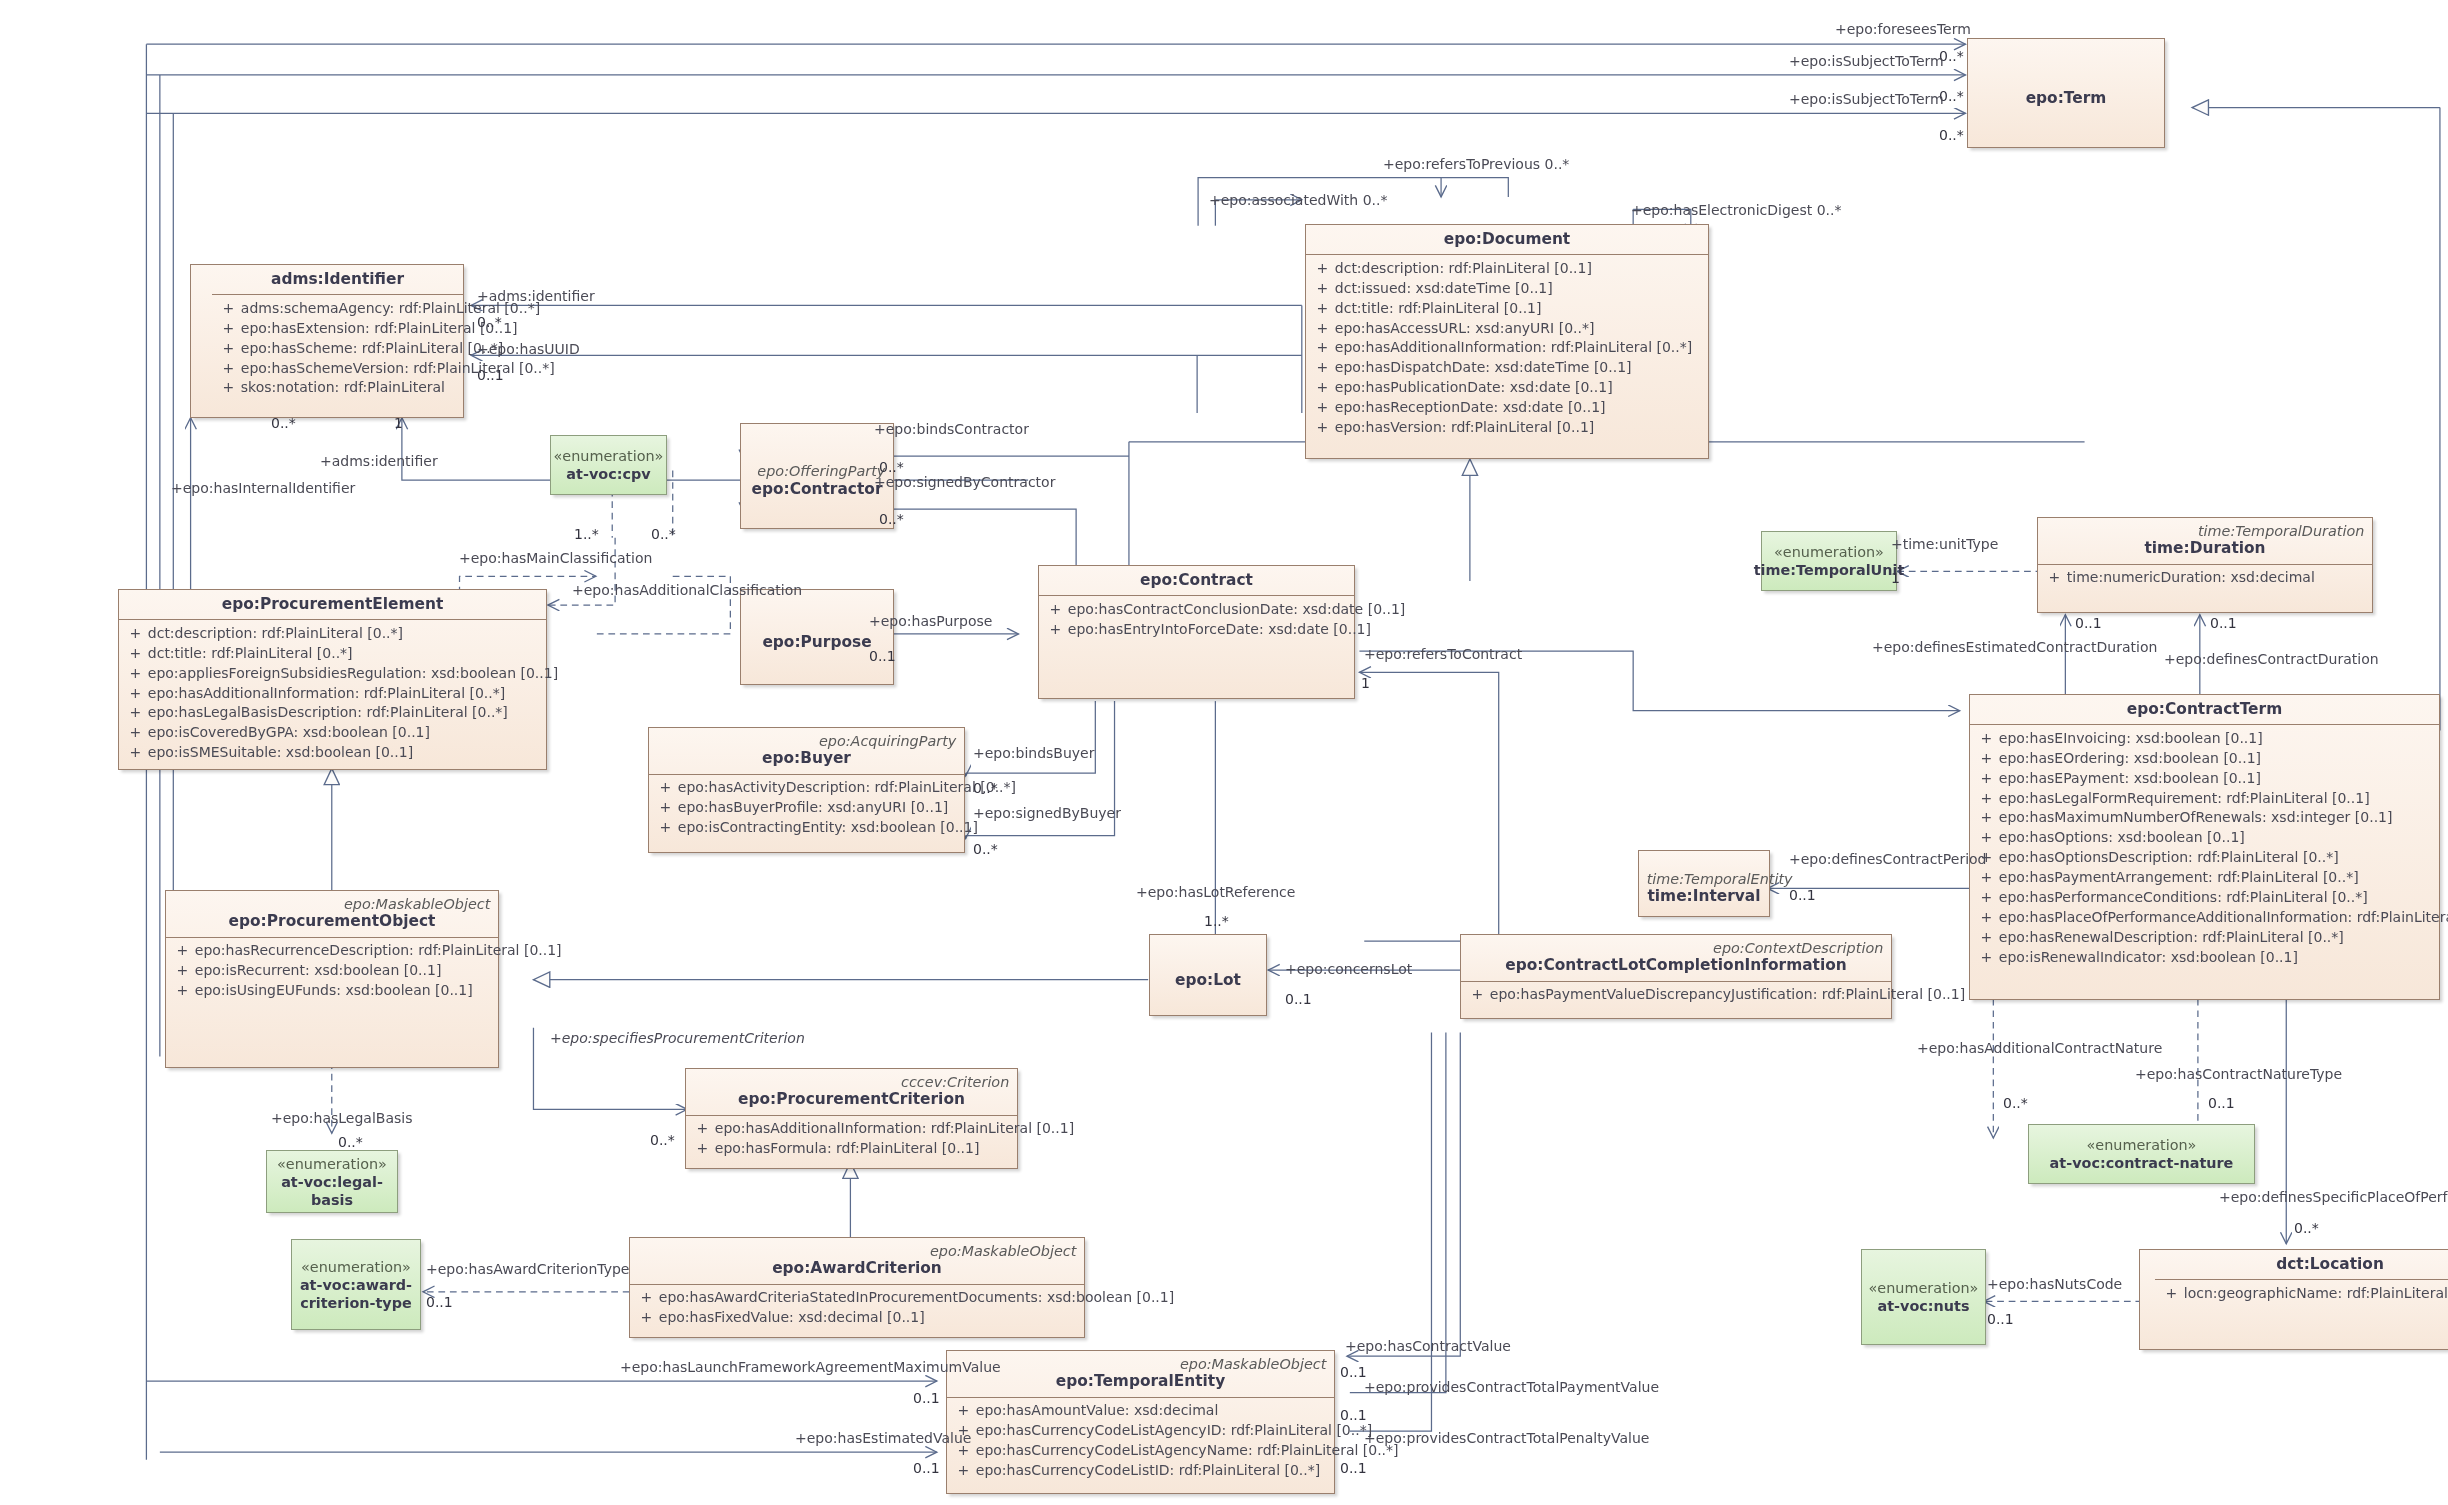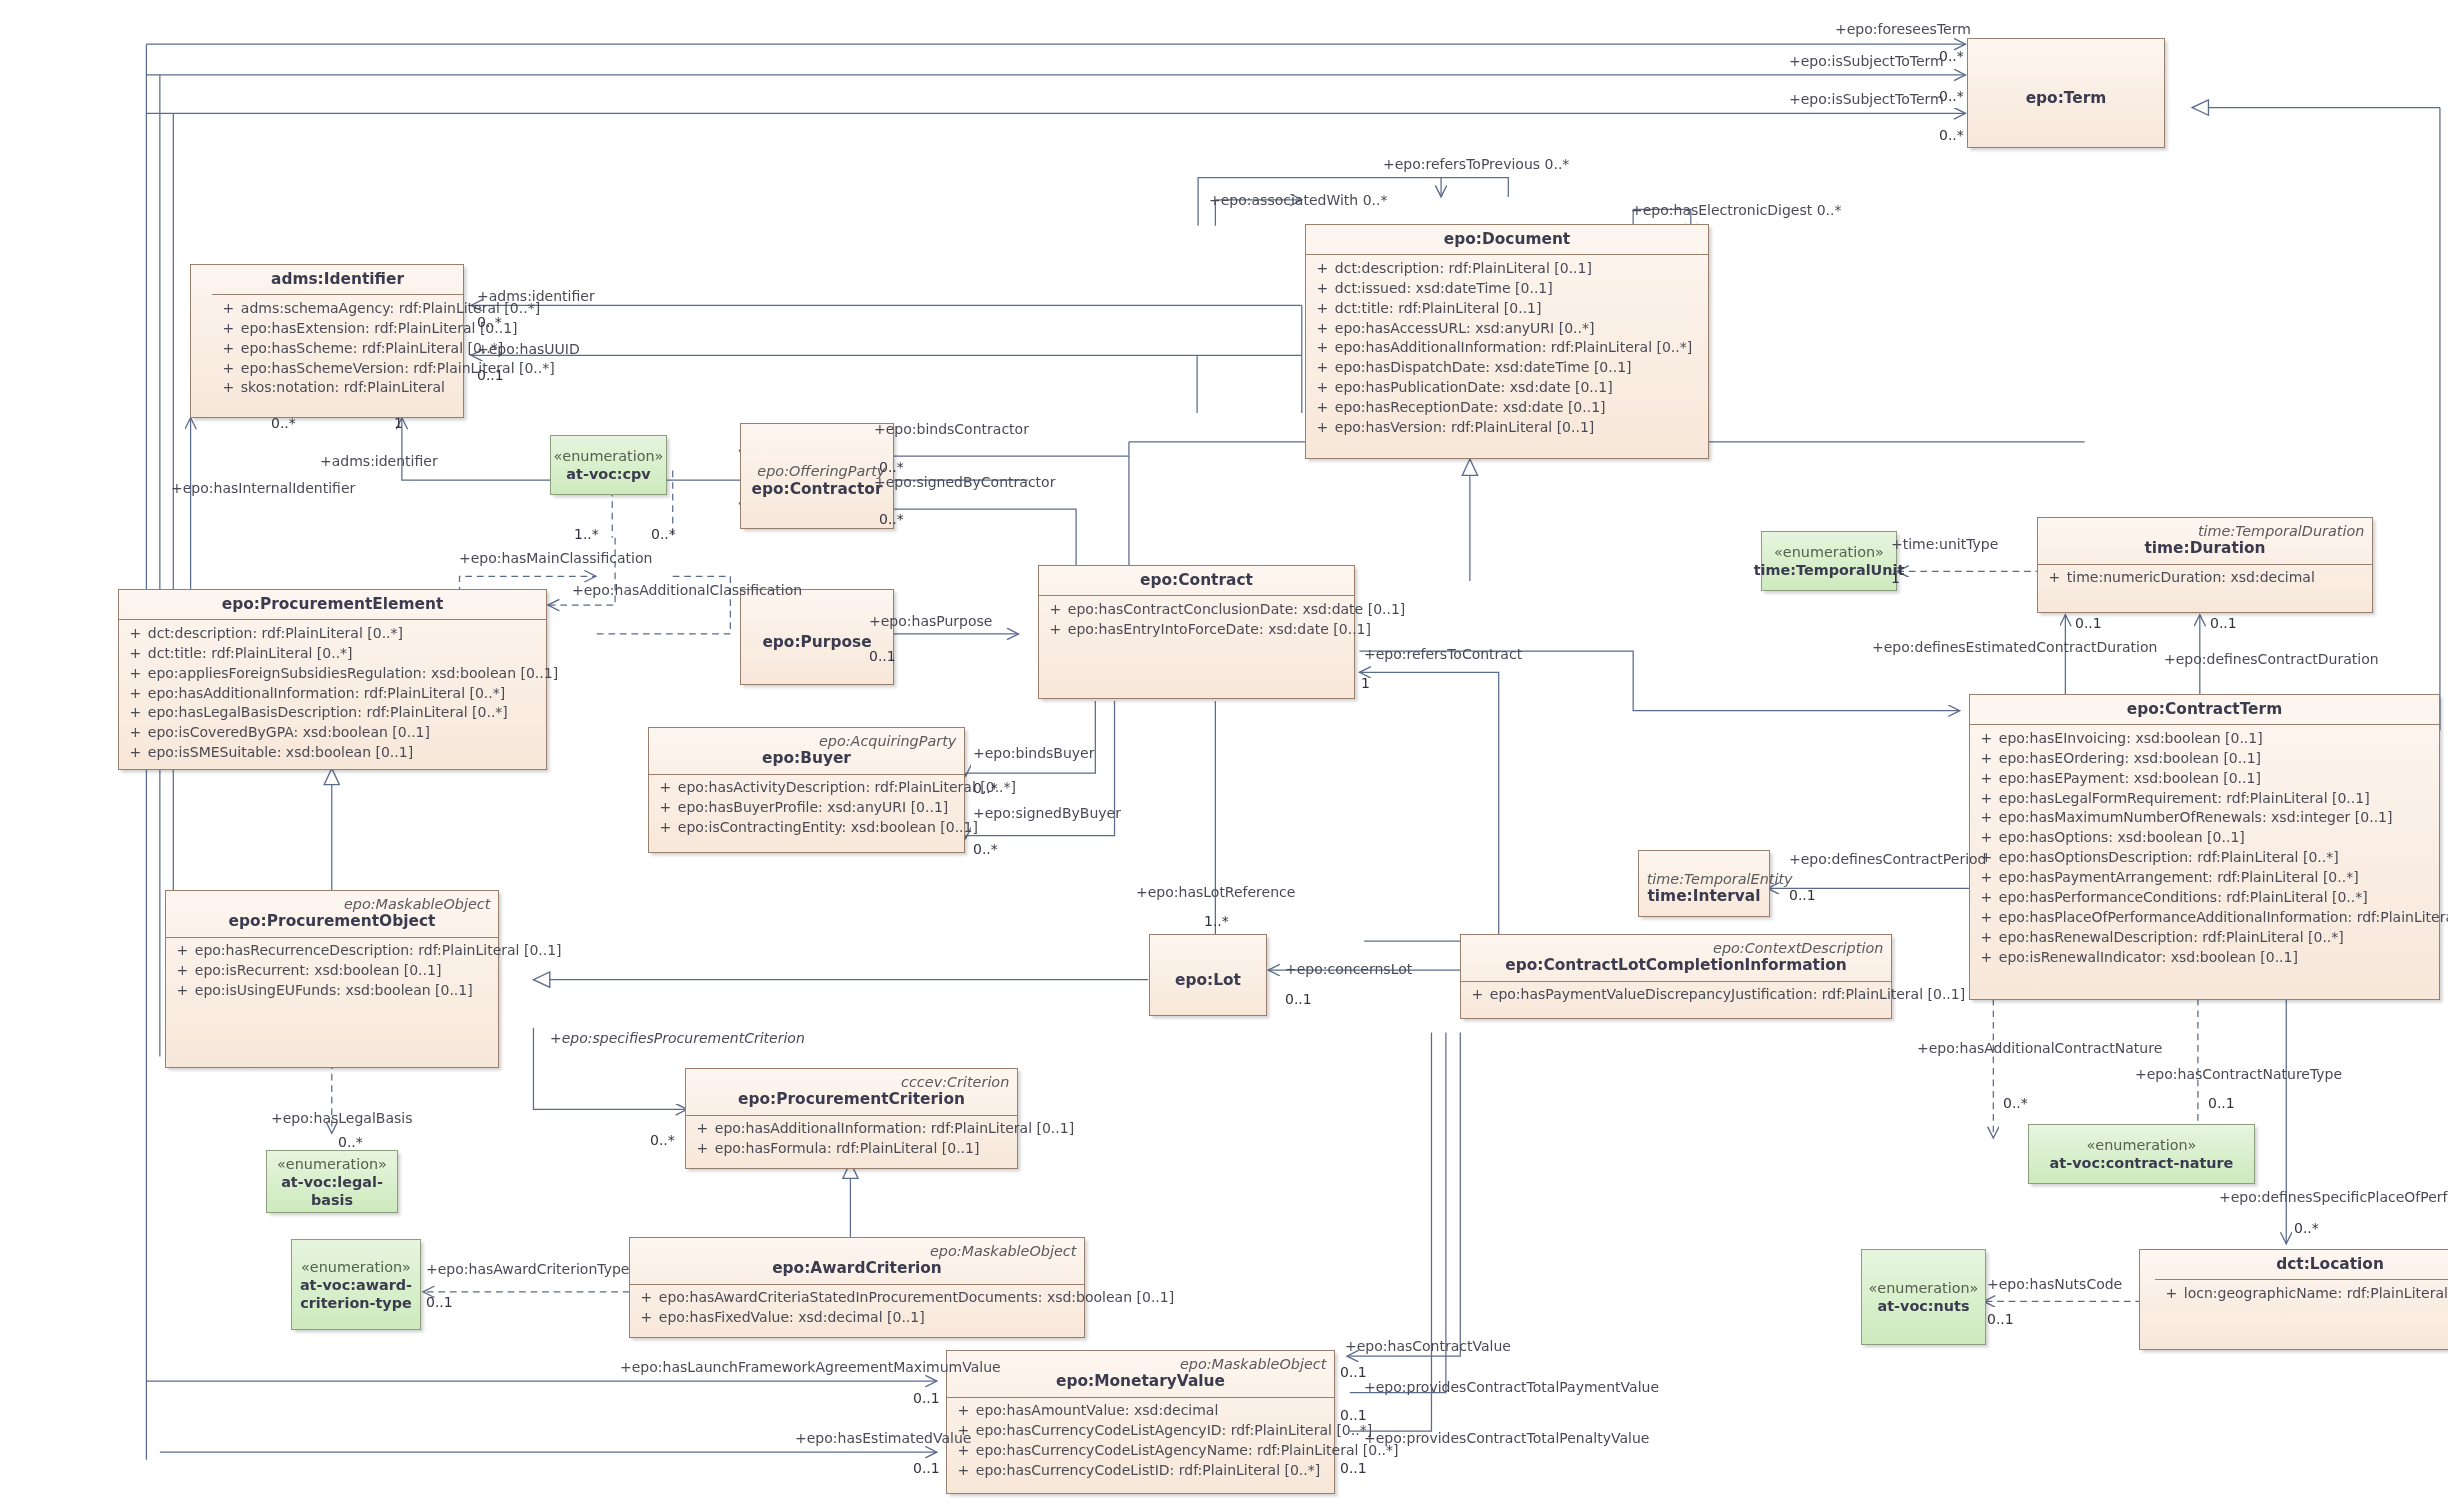--- a/index.html
+++ b/index.html
@@ -385,21 +385,21 @@
       <div class="attr">
           <span class="vis">+</span>
           <span>epo:hasFixedValue: xsd:decimal [0..1]</span>
         </div>
     </div>
   </div>
 
   <div class="cls" style="left:946px;top:1350px;width:389px;height:144px;">
     <div class="hdr">
       <div class="stereo">epo:MaskableObject</div>
-      <div class="nm">epo:MonetaryValue</div>
+      <div class="nm">epo:TemporalEntity</div>
     </div>
     <div class="sep"></div>
     <div class="attrs">
       <div class="attr">
           <span class="vis">+</span>
           <span>epo:hasAmountValue: xsd:decimal</span>
         </div>
       <div class="attr">
           <span class="vis">+</span>
           <span>epo:hasCurrencyCodeListAgencyID: rdf:PlainLiteral [0..*]</span>

